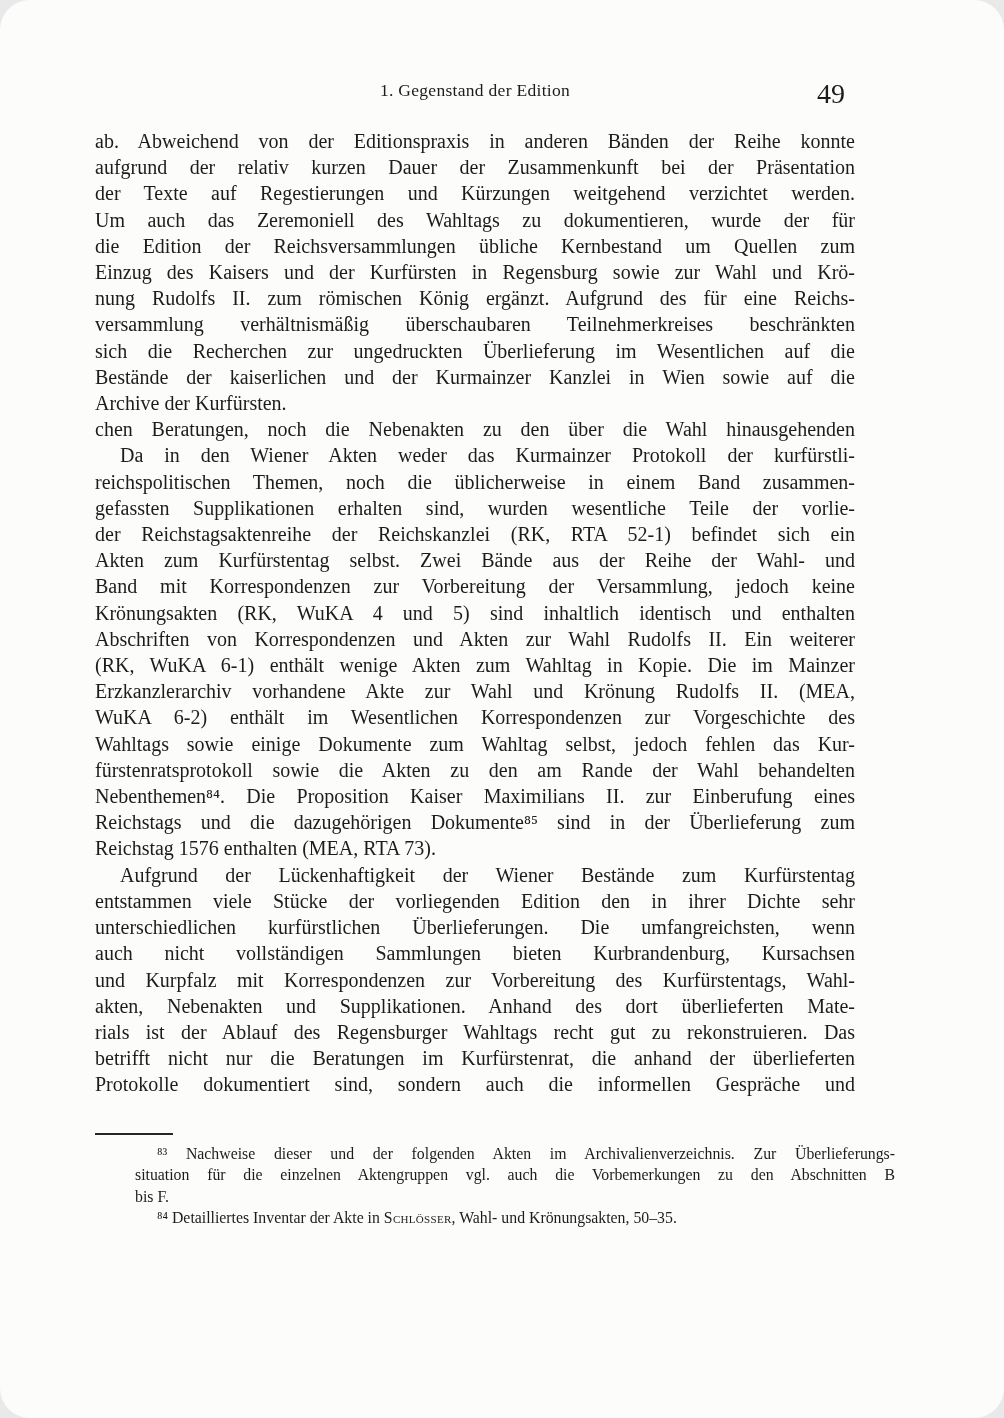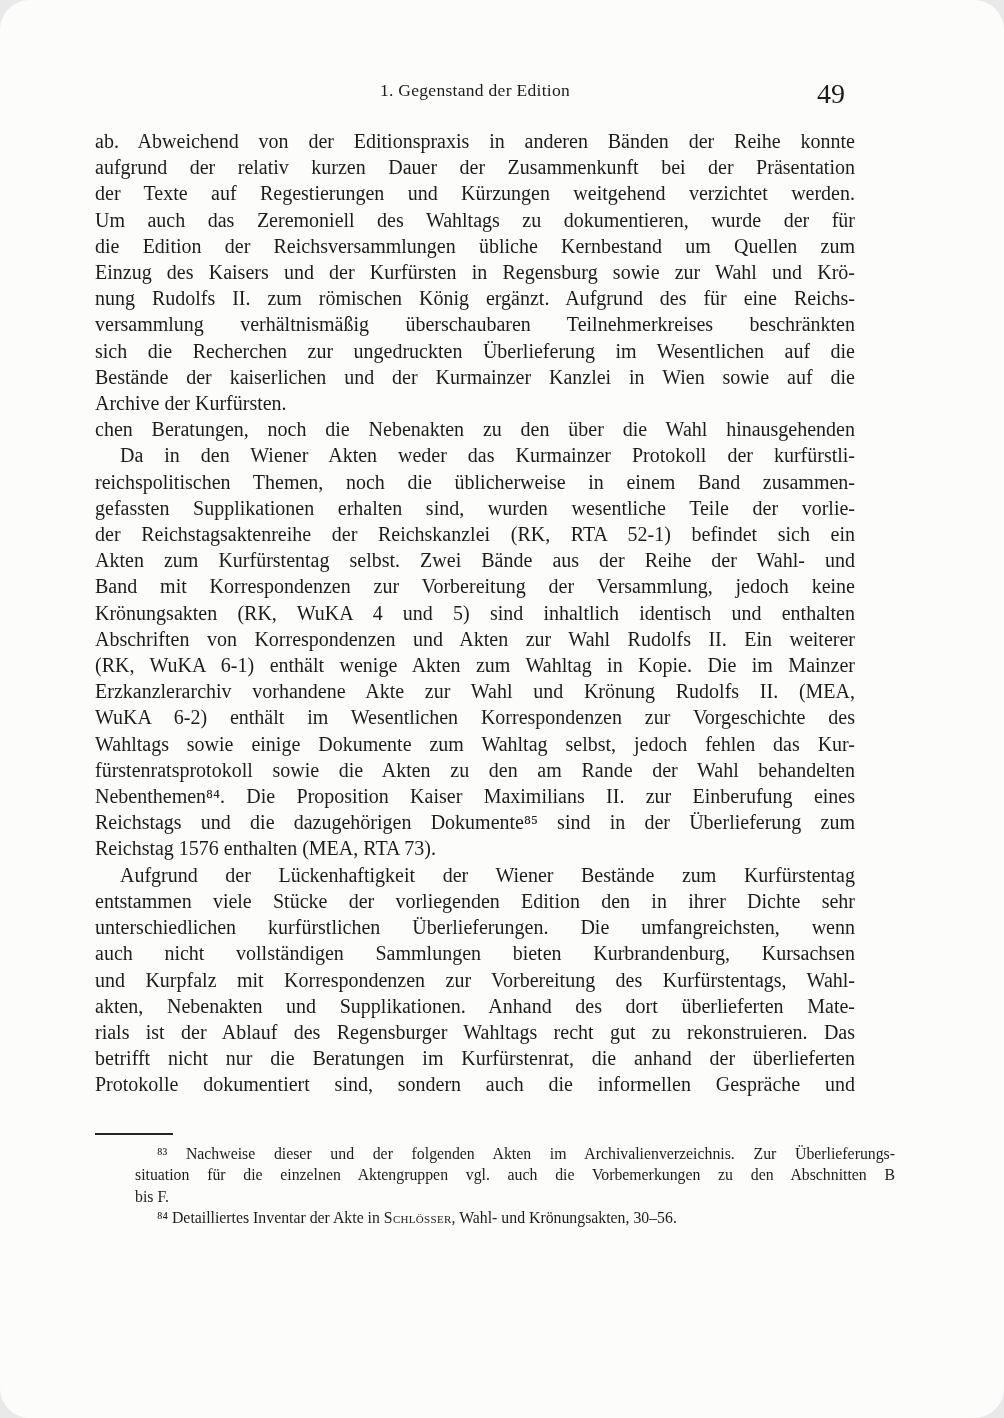--- a/index.html
+++ b/index.html
@@ -98,16 +98,16 @@
   </div>
 
   <div class="footnote-rule"></div>
 
   <div class="footnotes">
     <div class="footnote">
         <div class="line first-indent">⁸³ Nachweise dieser und der folgenden Akten im Archivalienverzeichnis. Zur Überlieferungs-</div>
         <div class="line">situation für die einzelnen Aktengruppen vgl. auch die Vorbemerkungen zu den Abschnitten B</div>
         <div class="line last">bis F.</div>
       </div>
-    <div class="footnote-line"><span>⁸⁴ Detailliertes Inventar der Akte in </span><span class="sc">Schlösser</span><span>, Wahl- und Krönungsakten, 30–56.</span></div>
+    <div class="footnote-line"><span>⁸⁴ Detailliertes Inventar der Akte in </span><span class="sc">Schlösser</span><span>, Wahl- und Krönungsakten, 50–35.</span></div>
   </div>
 
 </div>
 
 </body></html>

